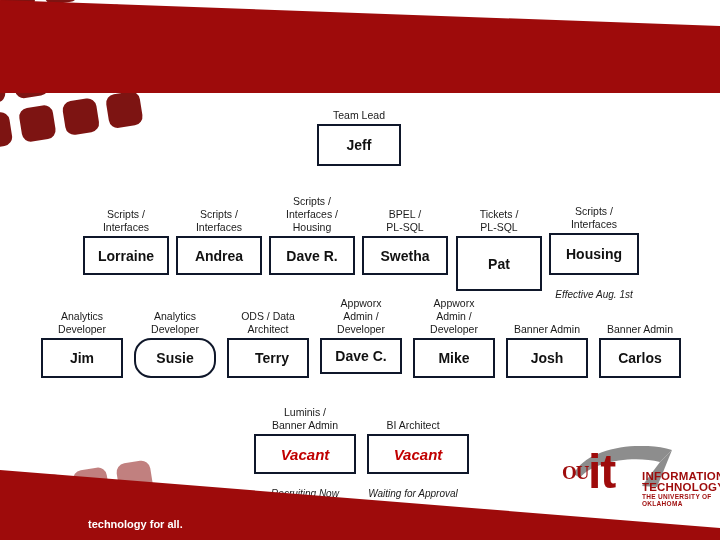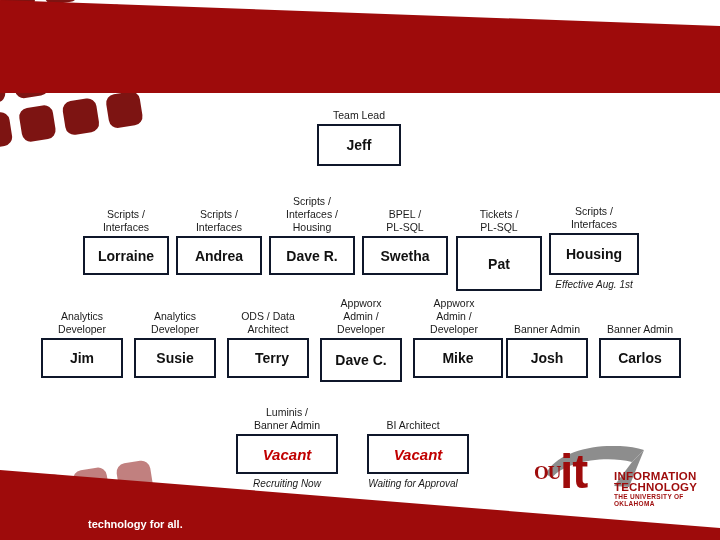--- a/index.html
+++ b/index.html
@@ -61,27 +61,27 @@
   }
   .node .box {
     box-sizing:border-box;
     border:2px solid #0f172a; background:#ffffff;
     display:flex; align-items:center; justify-content:center;
     font-size:14px; font-weight:bold; color:#111111;
     white-space:nowrap;
   }
   .node .note {
     position:absolute; left:50%; transform:translateX(-50%);
-    top:100%; margin-top:4px;
+    top:100%; margin-top:14px;
     font-size:10px; font-style:italic; color:#1a1a1a; white-space:nowrap;
   }
   .node.vacant .box { color:#c00000; font-style:italic; font-size:15px; }
 
   
-  #ou-logo { position:absolute; left:528px; top:446px; width:160px; height:60px; }
+  #ou-logo { position:absolute; left:556px; top:446px; width:160px; height:60px; }
   #ou-logo .swoosh { position:absolute; left:0; top:0; }
   #ou-logo .ou {
     position:absolute; left:6px; top:16px;
     font-size:19px; font-weight:bold; color:#9e0b0b;
     font-family:"Liberation Serif", serif; letter-spacing:-1px;
   }
   #ou-logo .it {
     position:absolute; left:32px; top:4px;
     font-size:48px; font-weight:bold; color:#9e0b0b;
     line-height:44px; letter-spacing:-1px;
@@ -145,43 +145,43 @@
         <div class="role">Scripts /<br>Interfaces</div>
         <div class="box" style="width: 90px; height: 42px;">Housing</div>
         <div class="note">Effective Aug. 1st</div>
       </div>
       <div class="node" style="left: 41px; top: 338px; width: 82px; height: 40px;">
         <div class="role">Analytics<br>Developer</div>
         <div class="box" style="width: 82px; height: 40px;">Jim</div>
       </div>
       <div class="node" style="left: 134px; top: 338px; width: 82px; height: 40px;">
         <div class="role">Analytics<br>Developer</div>
-        <div class="box" style="width: 82px; height: 40px;">Susie</div>
+        <div class="box" style="width: 82px; height: 40px; border-radius: 17px;">Susie</div>
       </div>
       <div class="node" style="left: 227px; top: 338px; width: 82px; height: 40px;">
         <div class="role">ODS / Data<br>Architect</div>
         <div class="box" style="width: 82px; height: 40px; padding-left: 8px;">Terry</div>
       </div>
       <div class="node" style="left: 320px; top: 338px; width: 82px; height: 40px;">
         <div class="role">Appworx<br>Admin /<br>Developer</div>
-        <div class="box" style="width: 82px; height: 44px;">Dave C.</div>
+        <div class="box" style="width: 82px; height: 36px;">Dave C.</div>
       </div>
       <div class="node" style="left: 413px; top: 338px; width: 82px; height: 40px;">
         <div class="role">Appworx<br>Admin /<br>Developer</div>
-        <div class="box" style="width: 90px; height: 40px;">Mike</div>
+        <div class="box" style="width: 82px; height: 40px;">Mike</div>
       </div>
       <div class="node" style="left: 506px; top: 338px; width: 82px; height: 40px;">
         <div class="role">Banner Admin</div>
         <div class="box" style="width: 82px; height: 40px;">Josh</div>
       </div>
       <div class="node" style="left: 599px; top: 338px; width: 82px; height: 40px;">
         <div class="role">Banner Admin</div>
         <div class="box" style="width: 82px; height: 40px;">Carlos</div>
       </div>
-      <div class="node vacant" style="left: 236px; top: 434px; width: 102px; height: 40px;">
+      <div class="node vacant" style="left: 254px; top: 434px; width: 102px; height: 40px;">
         <div class="role">Luminis /<br>Banner Admin</div>
         <div class="box" style="width: 102px; height: 40px;">Vacant</div>
         <div class="note">Recruiting Now</div>
       </div>
       <div class="node vacant" style="left: 367px; top: 434px; width: 92px; height: 40px;">
         <div class="role">BI Architect</div>
         <div class="box" style="width: 102px; height: 40px;">Vacant</div>
         <div class="note">Waiting for Approval</div>
       </div>
     </div>

